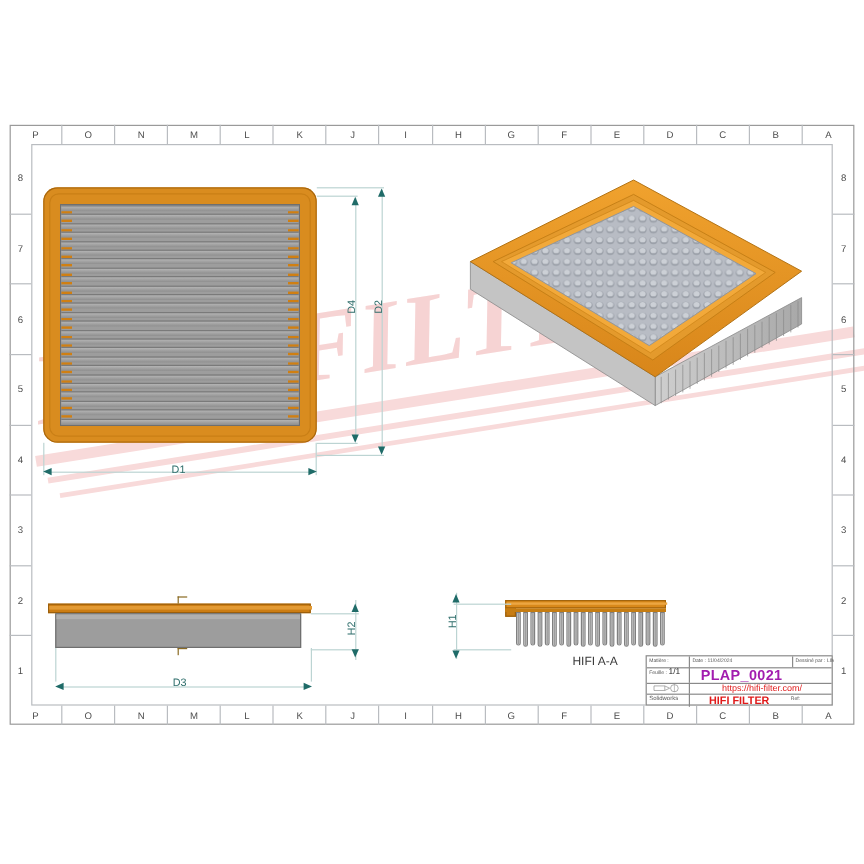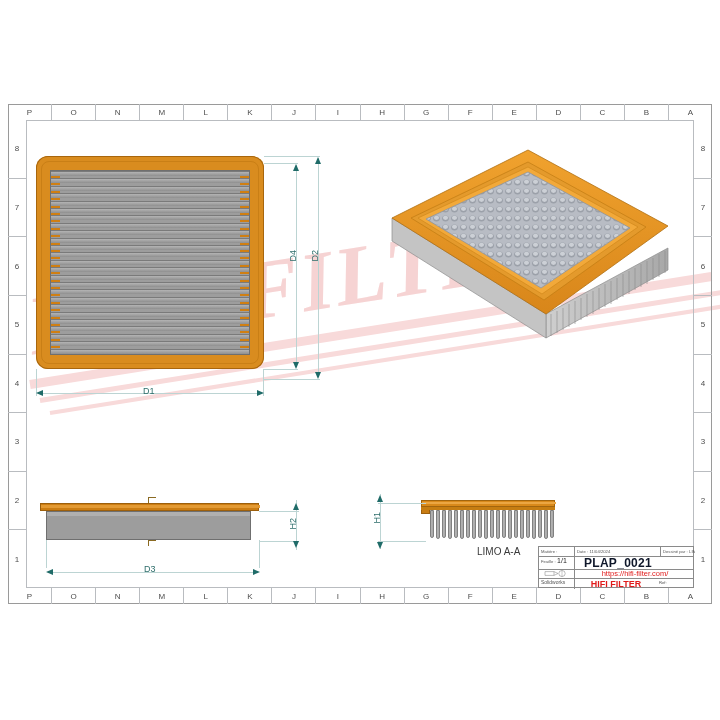--- a/index.html
+++ b/index.html
@@ -76,21 +76,21 @@
   #coupe-label{position:absolute;left:477px;top:546px;font-size:10px;color:#3a3a3a;}
 
   
   #title-block{position:absolute;left:538px;top:546px;width:156px;height:42px;border:1px solid #8a8a8a;
       box-sizing:border-box;background:#fff;font-size:5px;color:#333;}
   #title-block .tb-row{position:absolute;left:0;right:0;border-bottom:1px solid #8a8a8a;box-sizing:border-box;}
   #title-block .tb-cell{position:absolute;box-sizing:border-box;border-right:1px solid #8a8a8a;
       padding:1px 2px;overflow:hidden;white-space:nowrap;}
   .tb-lbl{font-size:4.2px;color:#555;}
   #tb-ref-plap{position:absolute;left:36px;top:9px;width:86px;height:13px;display:flex;align-items:center;justify-content:center;
-      font-size:12px;color:#0f172a;font-weight:bold;letter-spacing:0.3px;}
+      font-size:12px;color:#a21caf;font-weight:bold;letter-spacing:0.3px;}
   #tb-url{position:absolute;left:36px;top:22px;width:120px;height:9px;display:flex;align-items:center;justify-content:center;
       font-size:7.5px;color:#e01b1b;}
   #tb-hifi{position:absolute;left:36px;top:31px;width:82px;height:11px;display:flex;align-items:center;justify-content:center;
       font-size:9px;color:#e01b1b;font-weight:bold;}
   .proj-sym{position:absolute;left:4px;top:23px;width:28px;height:7px;}
 </style>
 </head>
 <body>
 
 <div id="sheet">
@@ -340,21 +340,21 @@
         <div class="sec-pleat" style="left: 87px; top: 10px; height: 29px;"></div>
         <div class="sec-pleat" style="left: 93px; top: 10px; height: 28px;"></div>
         <div class="sec-pleat" style="left: 99px; top: 10px; height: 29px;"></div>
         <div class="sec-pleat" style="left: 105px; top: 10px; height: 28px;"></div>
         <div class="sec-pleat" style="left: 111px; top: 10px; height: 29px;"></div>
         <div class="sec-pleat" style="left: 117px; top: 10px; height: 28px;"></div>
         <div class="sec-pleat" style="left: 123px; top: 10px; height: 29px;"></div>
         <div class="sec-pleat" style="left: 129px; top: 10px; height: 28px;"></div>
       </div>
   </div>
-  <div id="coupe-label">LIMO A-A</div>
+  <div id="coupe-label">HIFI A-A</div>
 
   <div class="ext-line" style="left:36px;top:369px;width:1px;height:27px;"></div>
   <div class="ext-line" style="left:263px;top:369px;width:1px;height:27px;"></div>
   <div class="ext-line" style="left:38px;top:393px;width:224px;height:1px;"></div>
   <div class="arrow left" style="left:36px;top:390px;"></div>
   <div class="arrow right" style="left:257px;top:390px;"></div>
   <div class="dim-label" style="left:143px;top:386px;">D1</div>
 
   <div class="ext-line" style="left:264px;top:163px;width:34px;height:1px;"></div>
   <div class="ext-line" style="left:264px;top:369px;width:34px;height:1px;"></div>

